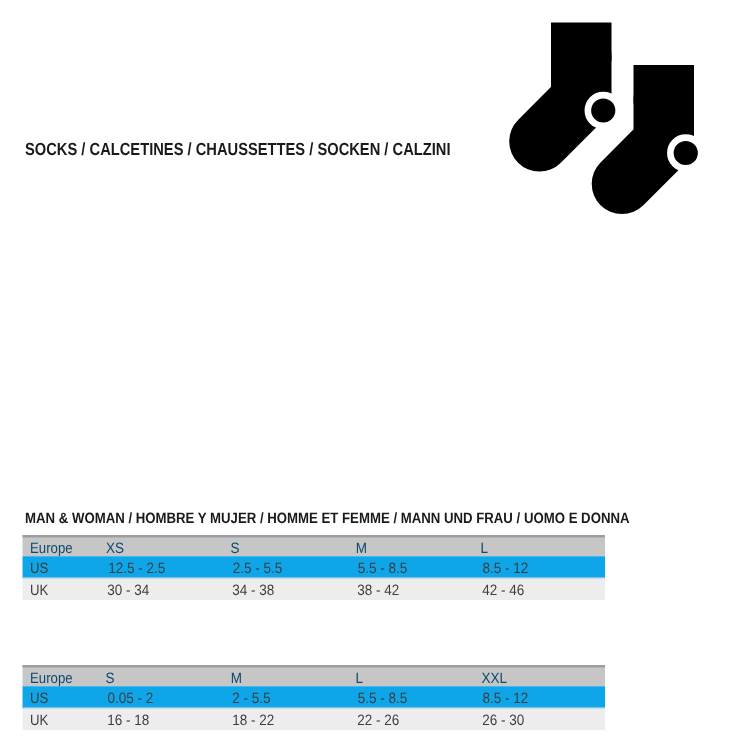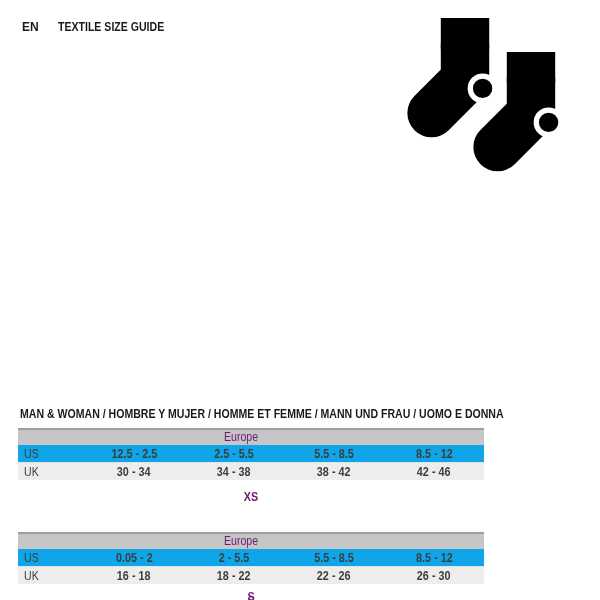--- a/index.html
+++ b/index.html
@@ -22,42 +22,40 @@
   
   .socks-svg{position:absolute;left:393px;top:10px;color:var(--icon-ink,#000);}
 
   
   .tbl-title{position:absolute;left:20px;font-weight:700;font-size:12px;}
   .tbl{position:absolute;left:18px;width:466px;font-size:12px;color:var(--cell-ink,#3d3d3d);}
   .t-row{display:flex;align-items:center;}
   .t-head{
     height:15px;background:var(--header-bg,#c6c6c6);
     border-top:2px solid var(--header-border,#9e9e9e);
-    color:#701a75;
-    flex-direction:column;
+    color:#0c4a6e;
   }
   .t-us{height:17px;background:#0ea5e9;border-bottom:1px solid var(--row-line,#e3e3e3);}
   .t-uk{height:17px;background:var(--alt-row-bg,#ededed);}
   .c0{width:60px;flex:0 0 60px;padding-left:6px;text-align:left;}
-  .c{width:100px;flex:0 0 100px;text-align:center;font-weight:bold;}
+  .c{width:100px;flex:0 0 100px;}
   .pos-t1-title{top:407px;} .pos-t1{top:428px;}
   .pos-t2-title{top:516px;} .pos-t2{top:532px;}
 </style>
 </head>
 <body>
 
 <div class="page">
 
   <div class="lang-list">
-    <div class="lang-row">
-      <span class="lang-code">EN</span>
-      <span class="cn">TEXTILE SIZE GUIDE</span>
-    </div>
   </div>
 
+  <div class="category-line">
+    <span class="cn2">SOCKS / CALCETINES / CHAUSSETTES / SOCKEN / CALZINI</span>
+  </div>
 
   <svg class="socks-svg" width="175" height="172" viewBox="0 0 175 172" aria-hidden="true">
 
     <g transform="translate(72,8) scale(0.88)">
       <path d="M0,30 L0,70 L-38,108" fill="none" stroke="currentColor" stroke-width="55" stroke-linecap="round" stroke-linejoin="round"></path>
       <rect x="-27.5" y="0" width="55" height="35" fill="currentColor"></rect>
       <circle cx="20" cy="80" r="14" fill="currentColor" stroke="#fff" stroke-width="6"></circle>
     </g>
 
     <g transform="translate(138,42) scale(0.88)">

